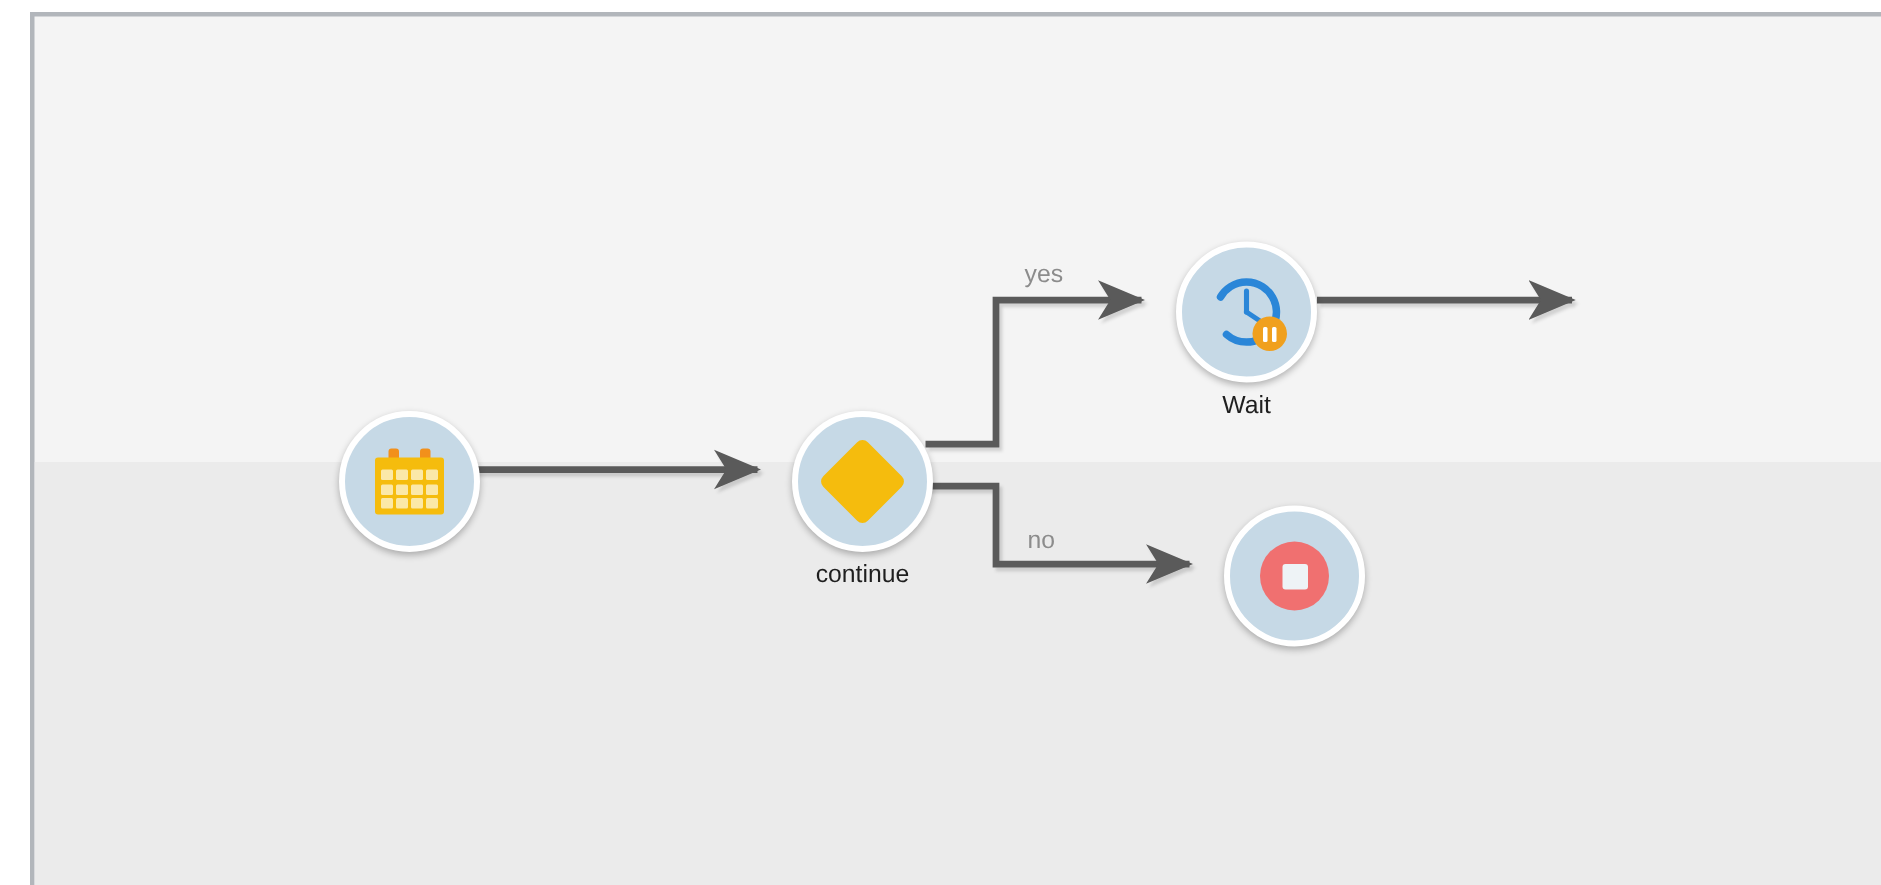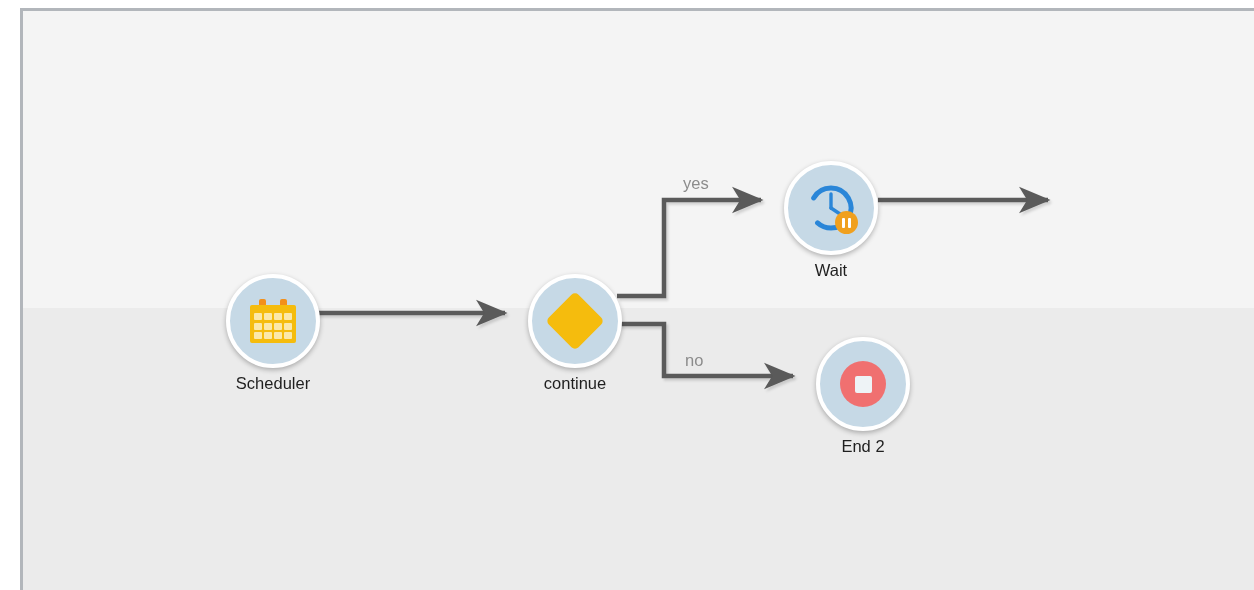--- a/index.html
+++ b/index.html
@@ -231,21 +231,20 @@
               <div class="cal-cell"></div>
             <div class="cal-cell"></div>
               <div class="cal-cell"></div>
             <div class="cal-cell"></div>
               <div class="cal-cell"></div>
             <div class="cal-cell"></div>
               <div class="cal-cell"></div>
           </div>
         </div>
       </div>
-      <div class="node-label">Scheduler</div>
     </div>
 
     <div class="node" style="left:761px; top:150px;">
       <div class="node-circle">
         <div class="clock-wrap">
           <svg width="50" height="50" viewBox="0 0 50 50">
             <path d="M 25 5 A 20 20 0 1 1 24.9 5" fill="none" stroke="#2a86d8" stroke-width="5" stroke-linecap="round" stroke-dasharray="98 28" transform="rotate(-60 25 25)"></path>
             <line x1="25" y1="25" x2="25" y2="11" stroke="#2a86d8" stroke-width="3.4" stroke-linecap="round"></line>
             <line x1="25" y1="25" x2="34" y2="31" stroke="#2a86d8" stroke-width="3.4" stroke-linecap="round"></line>
           </svg>
@@ -265,17 +264,16 @@
       <div class="node-label">continue</div>
     </div>
 
 
     <div class="node" style="left:793px; top:326px;">
       <div class="node-circle">
         <div class="stop">
           <div class="stop-square"></div>
         </div>
       </div>
-      <div class="node-label">End 2</div>
     </div>
 
   </div>
 </div>
 
 </body></html>

